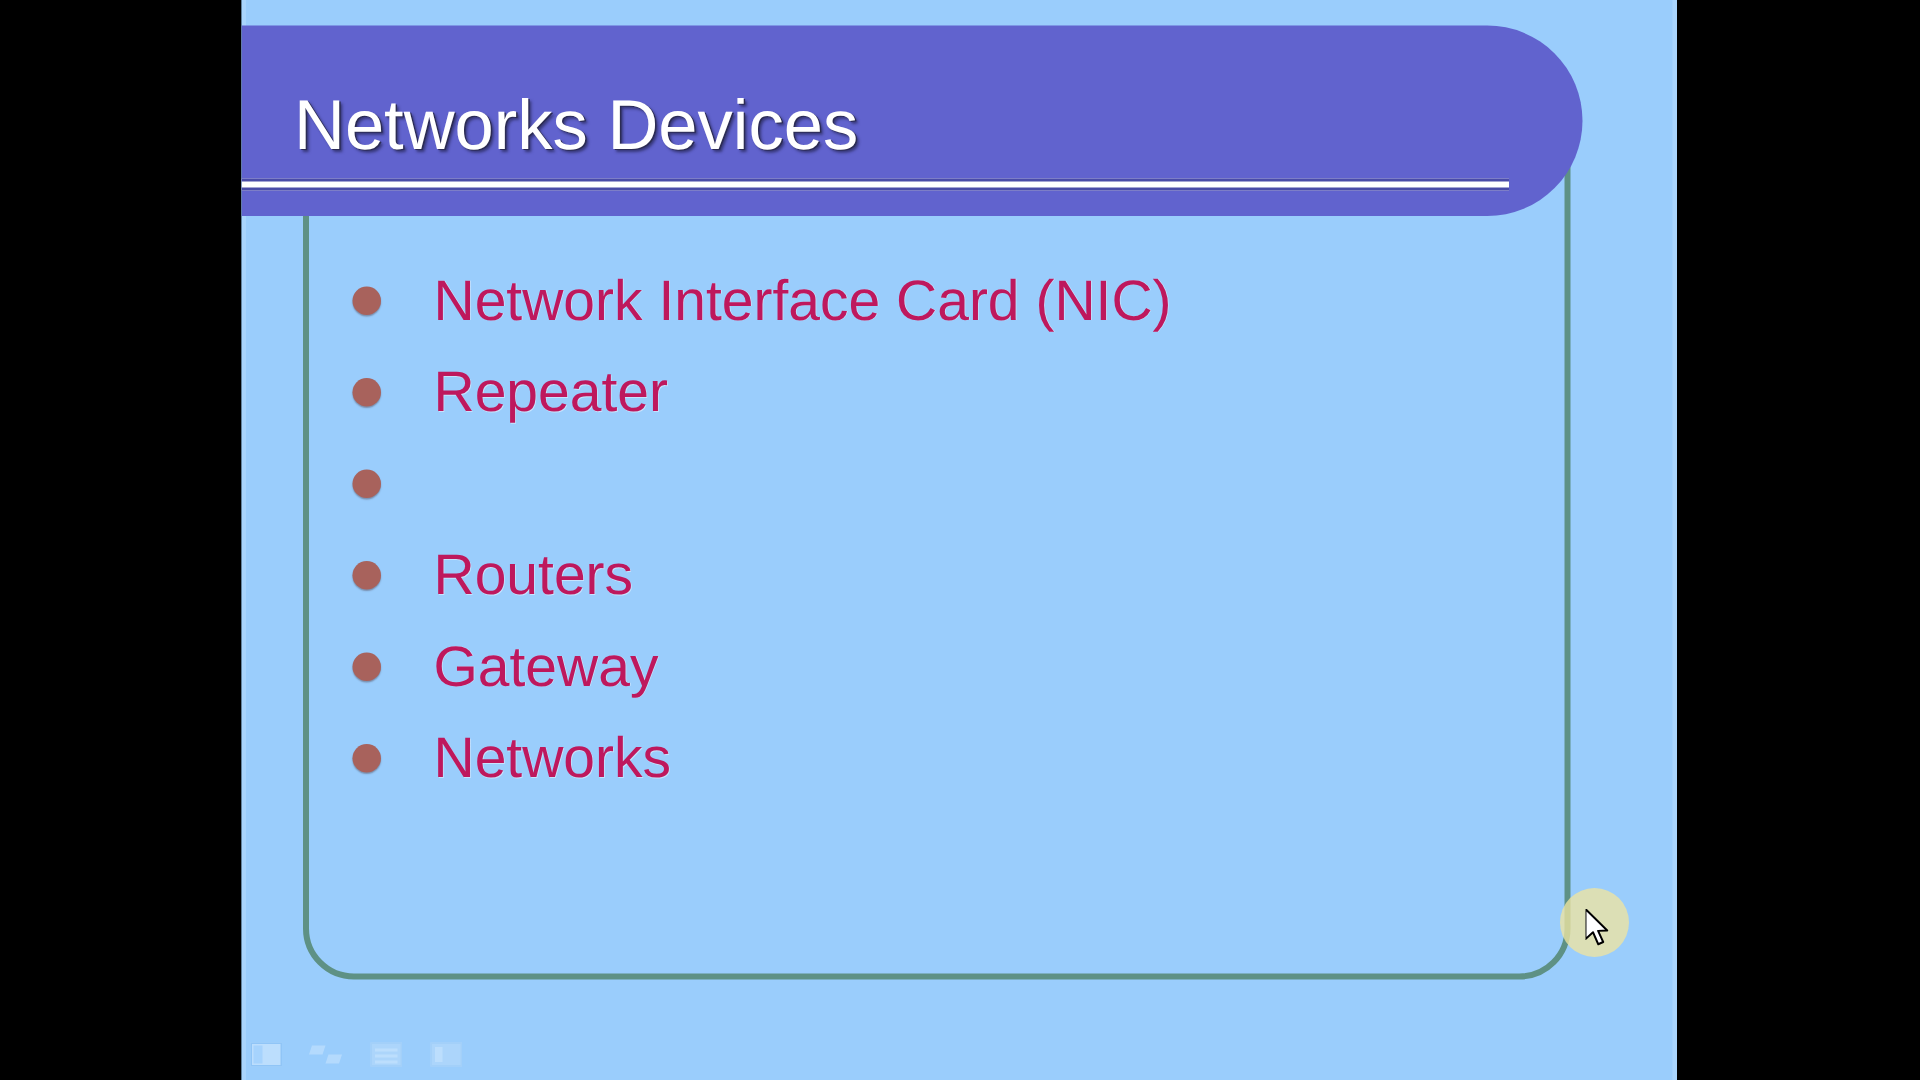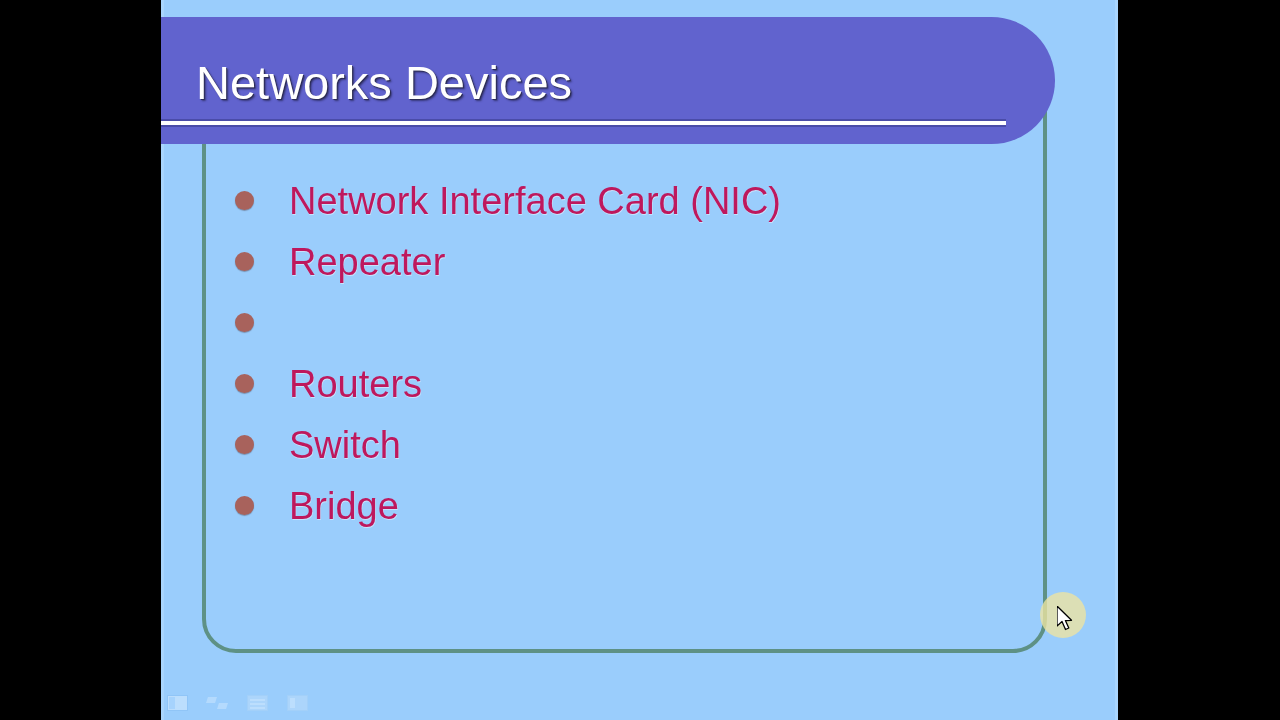--- a/index.html
+++ b/index.html
@@ -251,26 +251,26 @@
         <span class="bullet-dot"></span>
       </div>
 
       <div class="bullet-row">
         <span class="bullet-dot"></span>
         <span class="bullet-label">Routers</span>
       </div>
 
       <div class="bullet-row">
         <span class="bullet-dot"></span>
-        <span class="bullet-label">Switch</span>
-      </div>
-
-      <div class="bullet-row">
-        <span class="bullet-dot"></span>
-        <span class="bullet-label">Bridge</span>
+        <span class="bullet-label">Gateway</span>
+      </div>
+
+      <div class="bullet-row">
+        <span class="bullet-dot"></span>
+        <span class="bullet-label">Networks</span>
       </div>
 
     </div>
 
     <div id="view-toolbar">
       <span class="view-icon vi-normal"></span>
       <span class="view-icon vi-sorter"></span>
       <span class="view-icon vi-reading"></span>
       <span class="view-icon vi-show"></span>
     </div>

